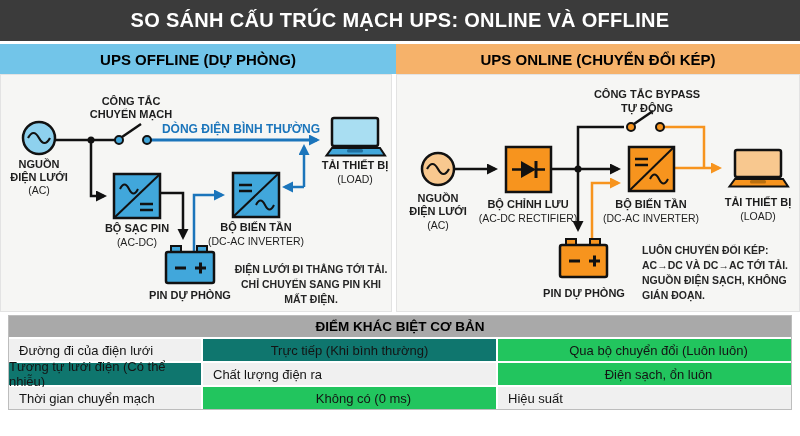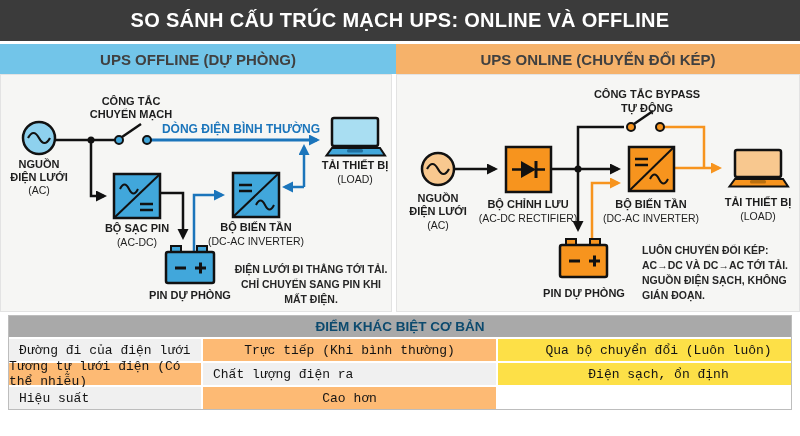--- a/index.html
+++ b/index.html
@@ -4,43 +4,43 @@
 <style>
   html,body{margin:0;padding:0;background:#ffffff;}
   #canvas{position:relative;width:800px;height:436px;background:#ffffff;overflow:hidden;
           font-family:"Liberation Sans","DejaVu Sans",sans-serif;}
   
   .title-bar{position:absolute;left:0;top:0;width:800px;height:41px;background:#3b3b3b;
              display:flex;align-items:center;justify-content:center;}
   .title-bar span{color:#ffffff;font-weight:bold;font-size:20px;letter-spacing:.3px;}
   
   .hdr{position:absolute;top:44px;height:30px;display:flex;align-items:center;justify-content:center;
-       font-weight:bold;font-size:15px;color:#404040;}
+       font-weight:bold;font-size:15px;color:#000000;}
   .hdr-off{left:0;width:396px;background:#72c5e9;}
   .hdr-on{left:396px;width:404px;background:#f6b26a;}
   
   .panel{position:absolute;top:74px;height:238px;background:#f6f6f4;border:1px solid #e3e3e3;box-sizing:border-box;}
   .panel-off{left:0;width:392px;}
   .panel-on{left:396px;width:404px;}
   .panel svg{display:block;}
   svg text{font-family:"Liberation Sans","DejaVu Sans",sans-serif;text-anchor:middle;}
   svg text.lbl{font-size:11px;font-weight:bold;fill:#1d1d1d;}
   svg text.sub{font-size:10.5px;fill:#1d1d1d;}
   svg text.note{font-size:10.5px;font-weight:bold;fill:#262626;}
   svg text.noteL{font-size:10.5px;font-weight:bold;fill:#262626;text-anchor:start;}
   svg text.flow{font-size:12px;font-weight:bold;fill:#1b75bb;}
   
   .cmp-table{position:absolute;left:8px;top:315px;width:782px;border:1px solid #bdbdbd;background:#ffffff;}
   .t-header{height:21px;background:#a9a9a9;display:flex;align-items:center;justify-content:center;
-            font-weight:bold;font-size:13.5px;color:#0c4a6e;}
-  .t-grid{display:grid;grid-template-columns:192px 1fr 1fr;gap:2px;background:#ffffff;padding-top:2px;font-family:Liberation Mono, monospace;}
+            font-weight:bold;font-size:13.5px;color:#000000;}
+  .t-grid{display:grid;grid-template-columns:192px 1fr 1fr;gap:2px;background:#ffffff;padding-top:2px;}
   .c{height:22px;display:flex;align-items:center;justify-content:center;font-size:13px;color:#141414;}
   .c.lab{background:#f0f0f0;justify-content:flex-start;padding-left:10px;}
-  .c.off{background:#fdba74;}
-  .c.on{background:#fde047;padding-left:28px;}
+  .c.off{background:#0f766e;}
+  .c.on{background:#22c55e;padding-left:28px;}
 </style>
 </head>
 <body>
 
 <div id="canvas">
 
   <div class="title-bar">
     <span>SO SÁNH CẤU TRÚC MẠCH UPS: ONLINE VÀ OFFLINE</span>
   </div>
 
@@ -210,21 +210,22 @@
 
   <div class="cmp-table">
     <div class="t-header">ĐIỂM KHÁC BIỆT CƠ BẢN</div>
     <div class="t-grid">
       <div class="c lab">Đường đi của điện lưới</div>
       <div class="c off">Trực tiếp (Khi bình thường)</div>
       <div class="c on">Qua bộ chuyển đổi (Luôn luôn)</div>
 
       <div class="c off">Tương tự lưới điện (Có thể nhiễu)</div>
       <div class="c lab">Chất lượng điện ra</div>
-      <div class="c on">Điện sạch, ổn định</div>
-
+      <div class="c on">Điện sạch, ổn luôn</div>
+
+      <div class="c lab">Thời gian chuyển mạch</div>
+      <div class="c on">Không có (0 ms)</div>
 
       <div class="c lab">Hiệu suất</div>
-      <div class="c off">Cao hơn</div>
     </div>
   </div>
 
 </div>
 
 </body></html>

